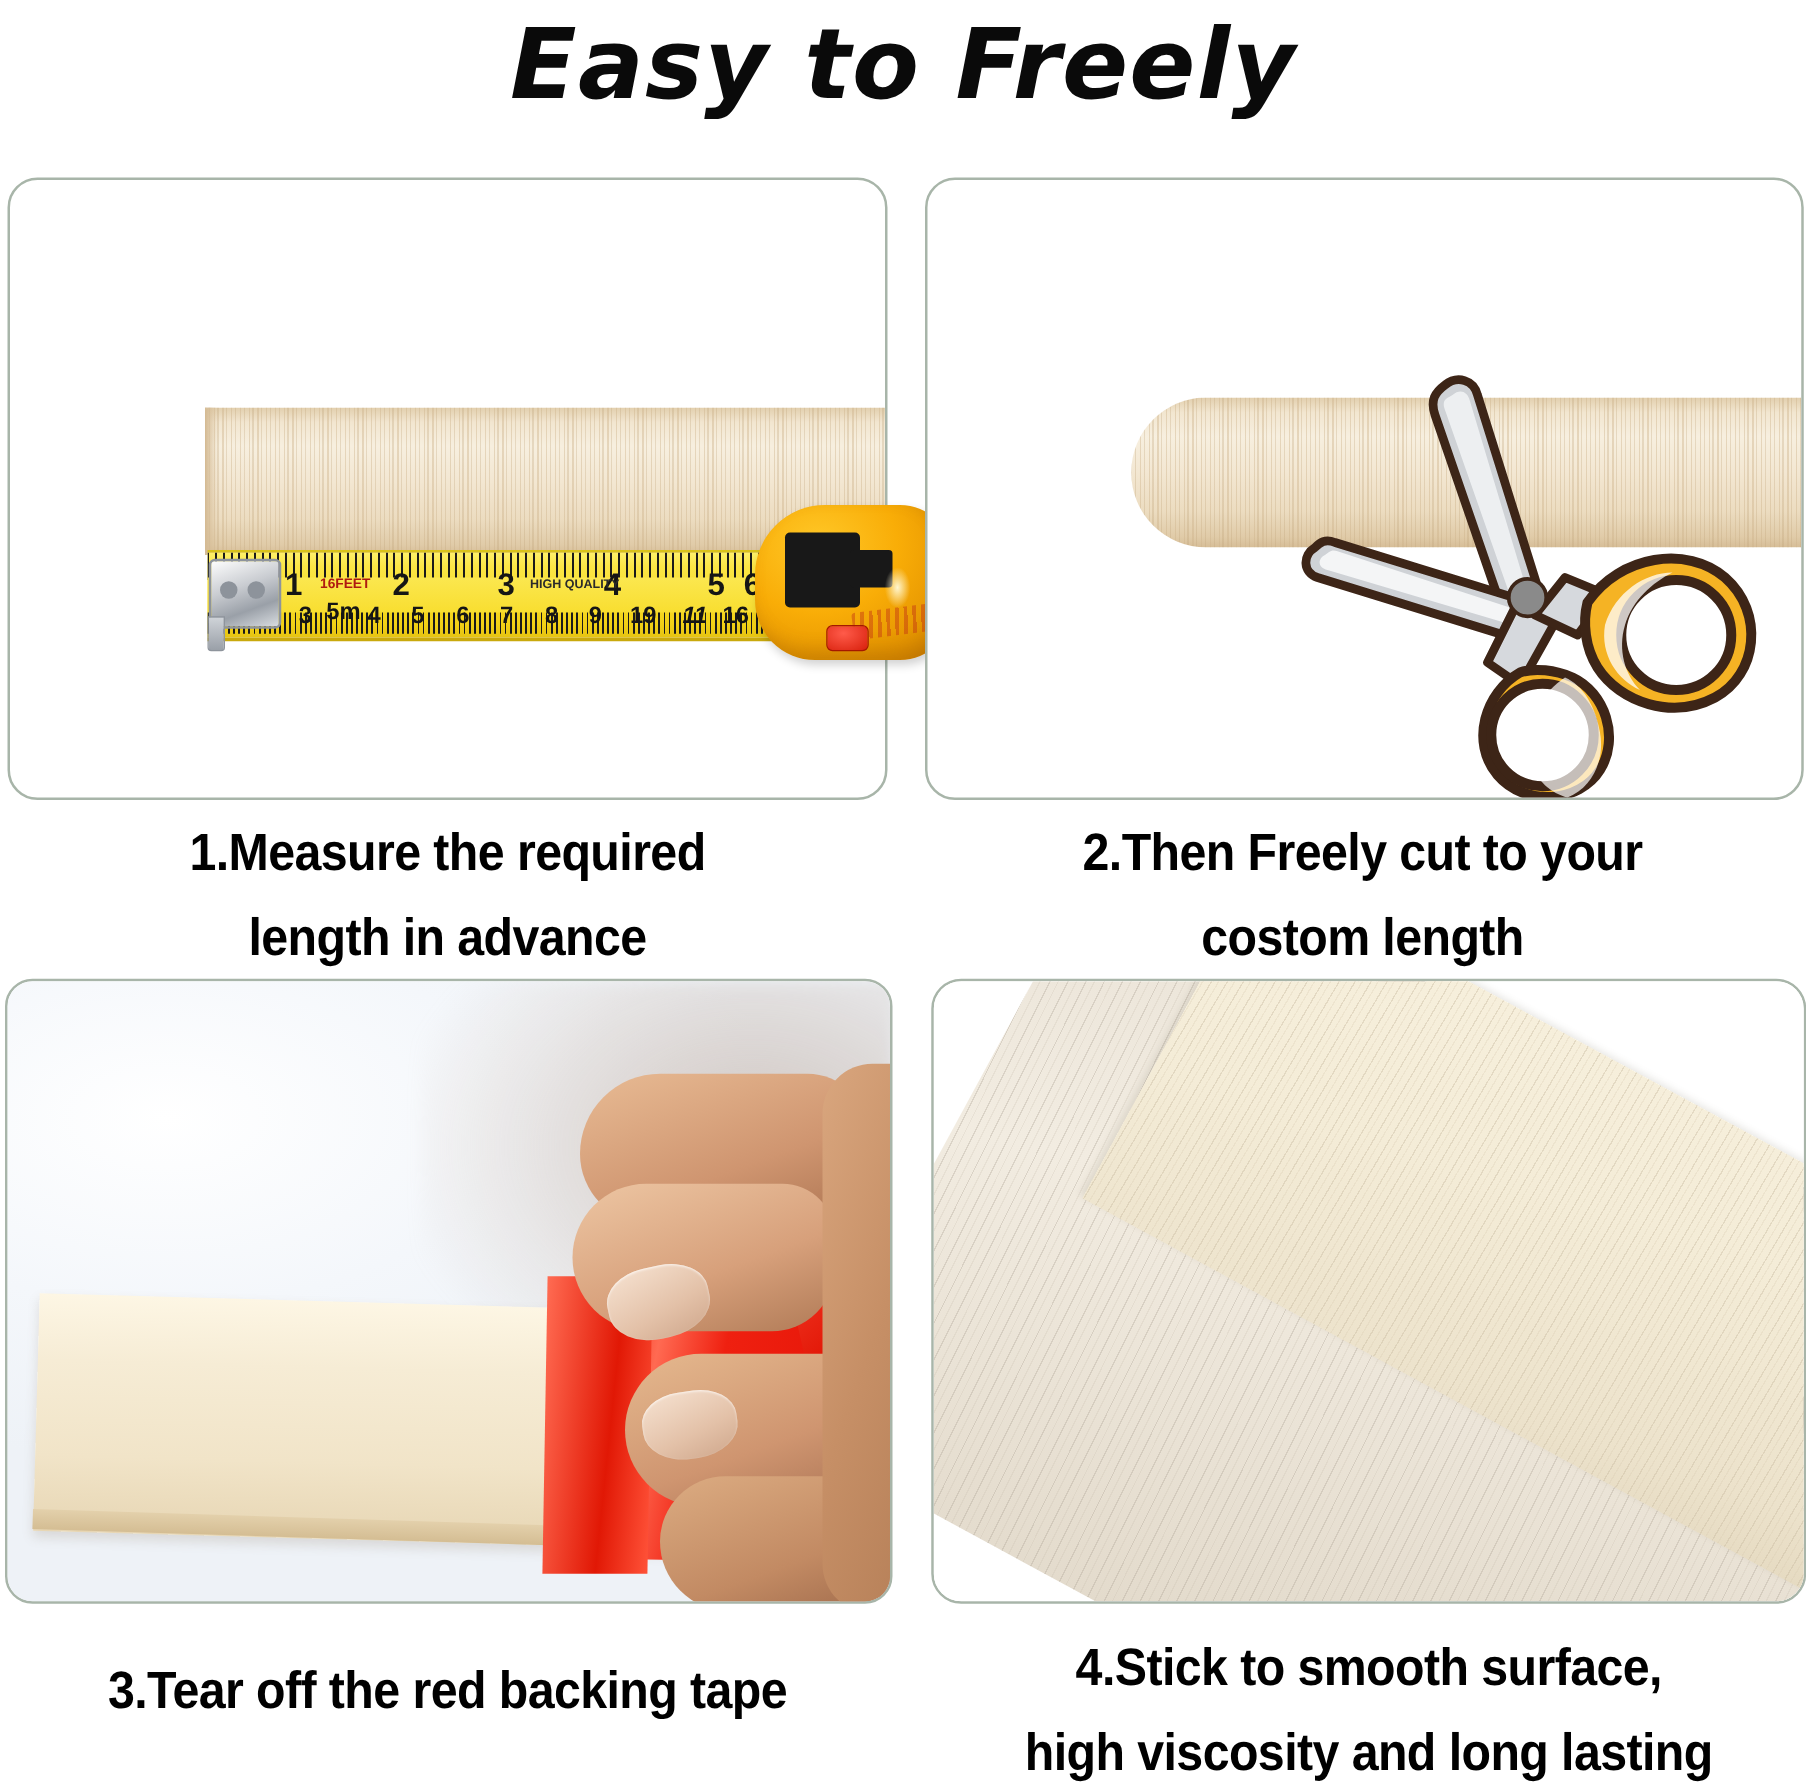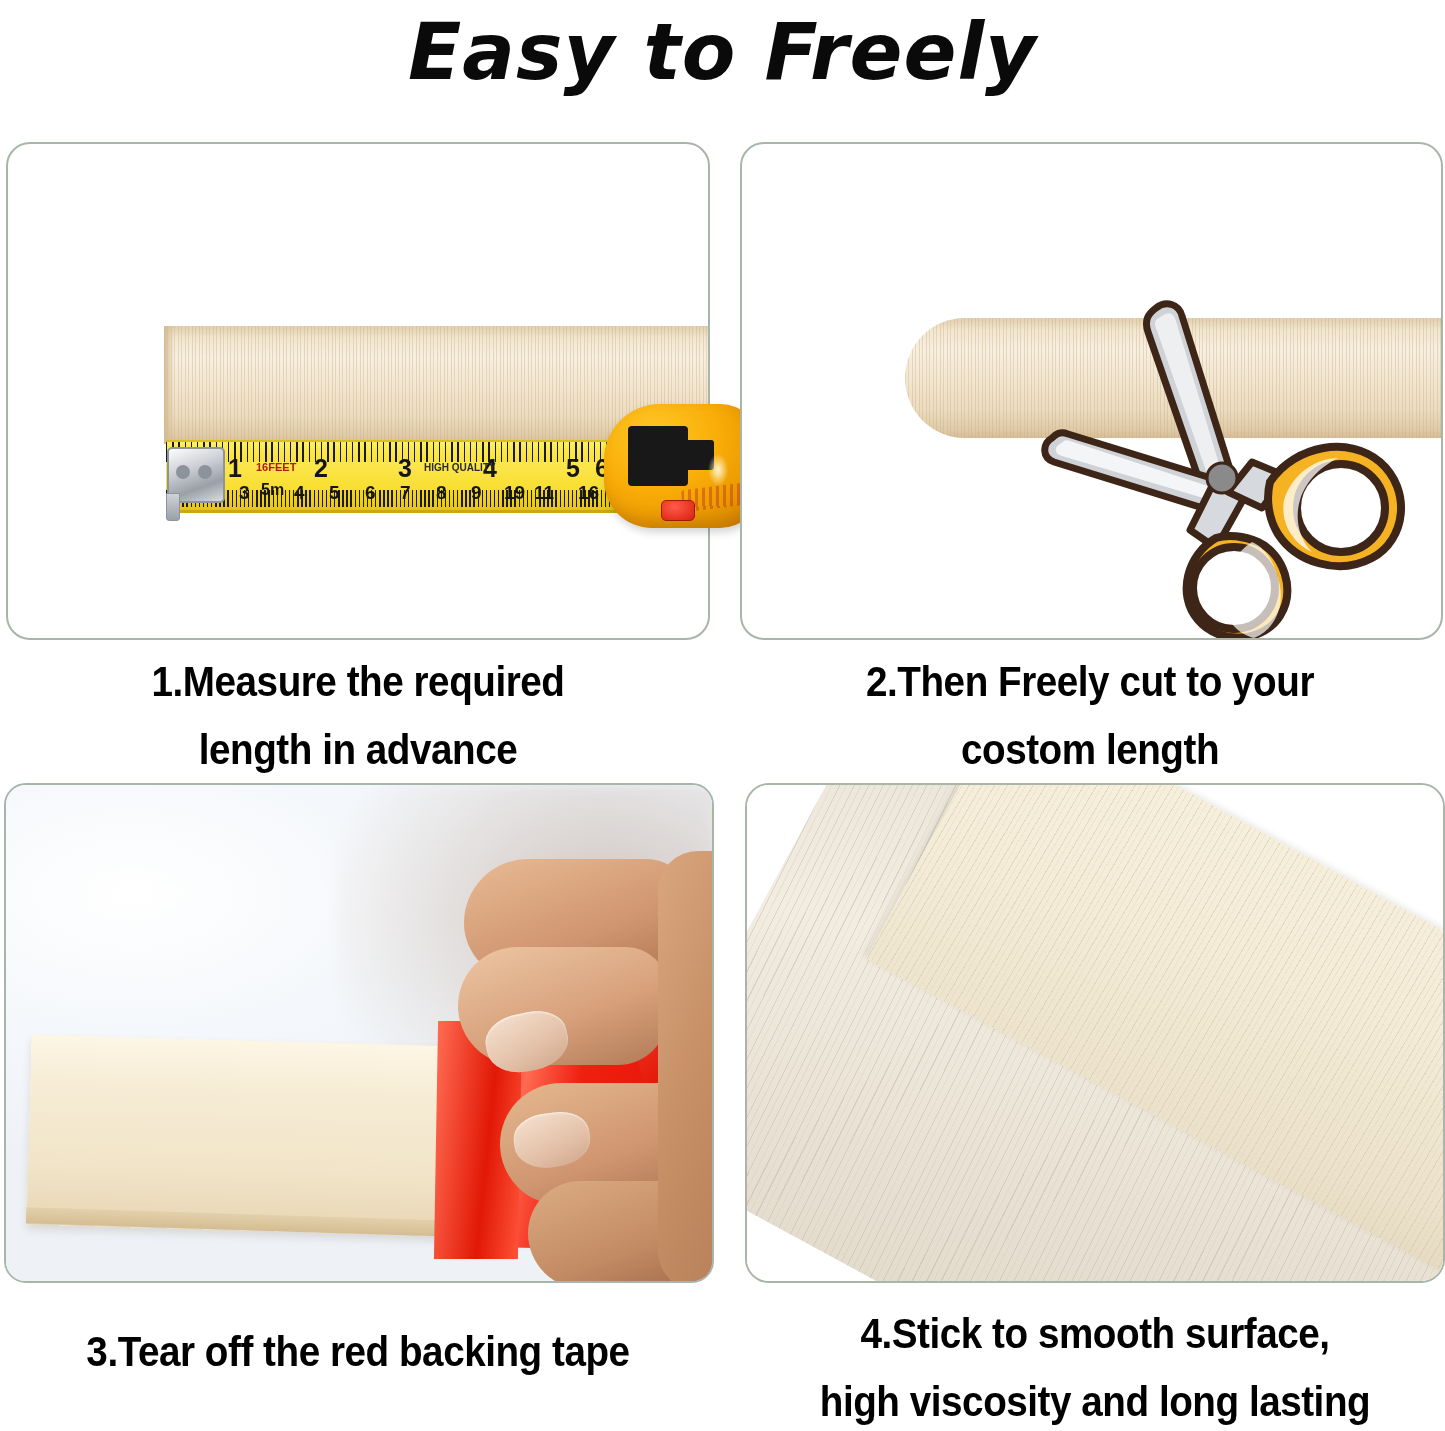--- a/index.html
+++ b/index.html
@@ -116,21 +116,21 @@
   }
   .tape-brand{
     position:absolute;top:20px;font-size:11px;font-weight:700;
     color:#b01a10;letter-spacing:0px;line-height:11px;
   }
   .tape-qual{
     position:absolute;top:21px;font-size:10px;font-weight:700;
     color:#2a2a2a;letter-spacing:0px;line-height:10px;
   }
   .tape-5m{
-    position:absolute;top:41px;font-size:16px;font-weight:700;color:#151515;
+    position:absolute;top:41px;font-size:19px;font-weight:700;color:#151515;
     line-height:13px;
   }
   
   .tape-hook{
     position:absolute;left:167px;top:447px;width:54px;height:52px;
     background:linear-gradient(160deg,#fdfdfd,#c9ccd1 40%,#9aa0a8 70%,#d9dde1);
     border:2px solid #8e949c;border-radius:5px;
   }
   .tape-hook:before{
     content:"";position:absolute;left:7px;top:16px;width:14px;height:14px;
@@ -306,21 +306,21 @@
     <span class="tn-mm" style="left:35px;">2</span>
     <span class="tn-mm" style="left:73px;">3</span>
     <span class="tape-5m" style="left:95px;">5m</span>
     <span class="tn-mm" style="left:128px;">4</span>
     <span class="tn-mm" style="left:163px;">5</span>
     <span class="tn-mm" style="left:199px;">6</span>
     <span class="tn-mm" style="left:234px;">7</span>
     <span class="tn-mm" style="left:270px;">8</span>
     <span class="tn-mm" style="left:305px;">9</span>
     <span class="tn-mm" style="left:338px;">19</span>
-    <span class="tn-mm" style="left:368px;">11</span>
+    <span class="tn-mm" style="left:380px;font-style:italic;">11</span>
     <span class="tn-mm" style="left:412px;">16</span>
   </div>
 </div>
 <div class="tape-hook"></div>
 <div class="tape-hook-lip"></div>
 
 <div class="tape-case">
   <div class="tape-case-lever"></div>
   <div class="tape-case-gloss"></div>
   <div class="tape-case-label"></div>

